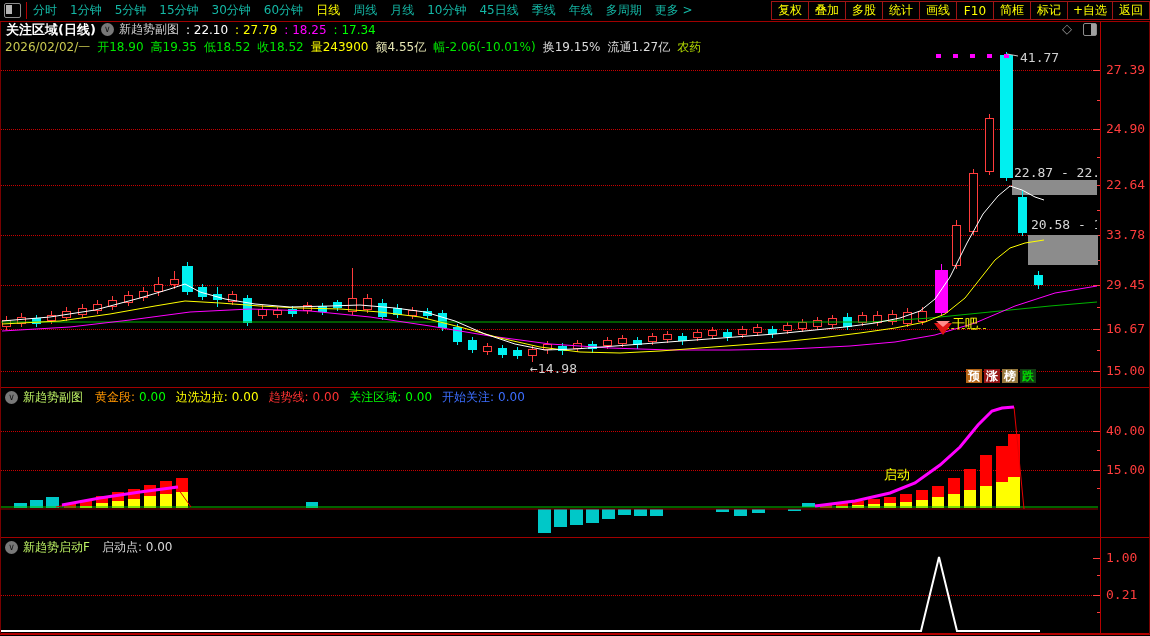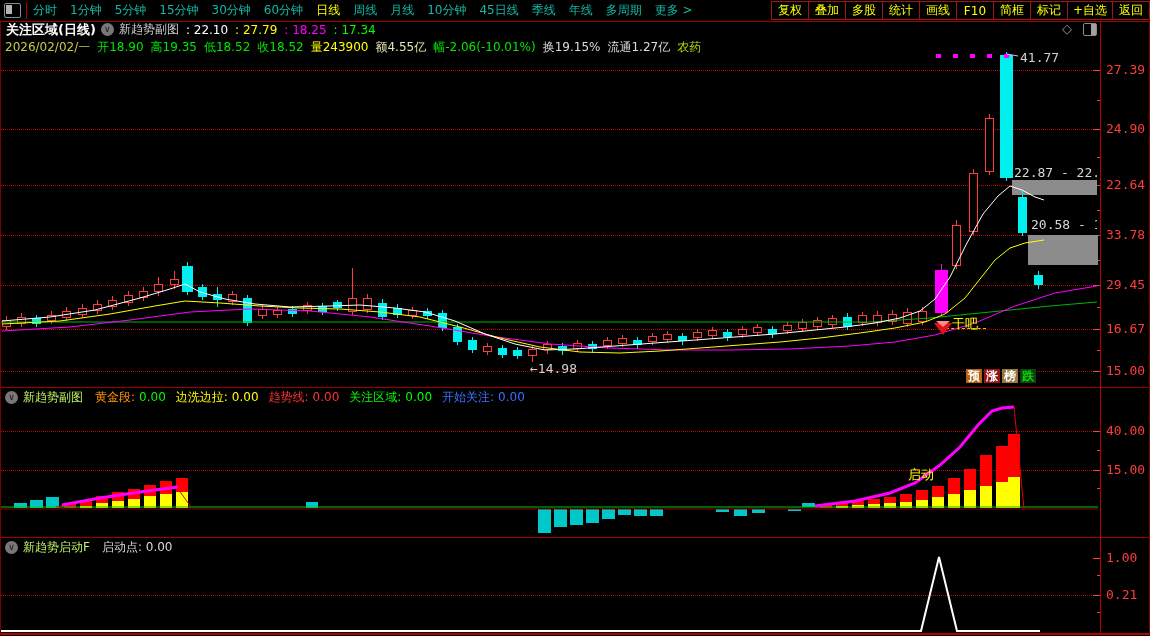--- a/index.html
+++ b/index.html
@@ -354,21 +354,21 @@
       <div style="position: absolute; left: 1034px; top: 275px; width: 9px; height: 10px; background: rgb(0, 240, 240);"></div>
       <div style="position: absolute; left: 936px; top: 54px; width: 5px; height: 4px; background: rgb(255, 0, 255);"></div>
       <div style="position: absolute; left: 953px; top: 54px; width: 5px; height: 4px; background: rgb(255, 0, 255);"></div>
       <div style="position: absolute; left: 970px; top: 54px; width: 5px; height: 4px; background: rgb(255, 0, 255);"></div>
       <div style="position: absolute; left: 987px; top: 54px; width: 5px; height: 4px; background: rgb(255, 0, 255);"></div>
       <div style="position: absolute; left: 1004px; top: 54px; width: 5px; height: 4px; background: rgb(255, 0, 255);"></div>
       <span class="lbl" style="left: 1020px; top: 50px; color: rgb(207, 207, 207); font-size: 13px; font-family: &quot;DejaVu Sans Mono&quot;, monospace;">41.77</span>
       <span class="lbl" style="left: 530px; top: 361px; color: rgb(210, 210, 210); font-size: 13px; font-family: &quot;DejaVu Sans Mono&quot;, monospace;">←14.98</span>
       <div style="position: absolute; left: 946px; top: 328px; width: 40px; height: 1px; border-top: 1px dashed rgb(210, 210, 0);"></div>
       <span class="lbl" style="left: 952px; top: 315px; color: rgb(255, 255, 0); font-size: 13px;">干吧</span>
-      <span class="lbl" style="left: 908px; top: 466px; color: rgb(255, 255, 0); font-size: 13px;">启动</span>
+      <span class="lbl" style="left: 884px; top: 466px; color: rgb(255, 255, 0); font-size: 13px;">启动</span>
       <span class="lbl" style="left: 966px; top: 369px; color: rgb(255, 255, 255); font-size: 12px; background: rgb(180, 100, 20); width: 16px; height: 14px; line-height: 14px; text-align: center; font-weight: bold;">预</span>
       <span class="lbl" style="left: 984px; top: 369px; color: rgb(255, 255, 255); font-size: 12px; background: rgb(150, 20, 20); width: 16px; height: 14px; line-height: 14px; text-align: center; font-weight: bold;">涨</span>
       <span class="lbl" style="left: 1002px; top: 369px; color: rgb(255, 255, 255); font-size: 12px; background: rgb(150, 120, 60); width: 16px; height: 14px; line-height: 14px; text-align: center; font-weight: bold;">榜</span>
       <span class="lbl" style="left: 1020px; top: 369px; color: rgb(0, 220, 0); font-size: 12px; background: rgb(20, 60, 20); width: 16px; height: 14px; line-height: 14px; text-align: center; font-weight: bold;">跌</span>
     </div>
   <svg id="overlay" width="1150" height="636">
       <polyline points="1,322 870,322 930,318 990,312 1050,306 1097,302" fill="none" stroke="#00b400" stroke-width="1"></polyline>
       <polyline points="2,331 70,327 130,320 190,312 250,309 310,311 370,317 430,326 490,336 550,344 610,348 670,350 730,350 790,349 850,346 895,342 935,335 975,323 1015,306 1055,293 1097,286" fill="none" stroke="#ff00ff" stroke-width="1"></polyline>
       <polyline points="2,324 60,321 110,314 155,306 185,301 220,303 260,306 300,308 340,309 380,312 420,317 460,327 500,338 540,347 580,352 620,353 660,351 700,348 740,345 780,342 820,338 860,333 895,328 925,322 945,314 965,298 980,279 995,260 1010,248 1025,243 1044,240" fill="none" stroke="#ffff00" stroke-width="1"></polyline>
       <polyline points="2,321 50,317 95,310 140,298 170,289 185,284 200,292 225,299 255,304 290,307 330,306 360,305 395,308 425,312 455,321 485,334 515,344 545,350 575,349 615,346 655,343 695,340 735,337 775,334 815,330 845,327 875,323 900,318 920,311 935,299 950,277 967,243 983,214 998,196 1010,186 1022,190 1035,197 1044,200" fill="none" stroke="#ffffff" stroke-width="1"></polyline>

